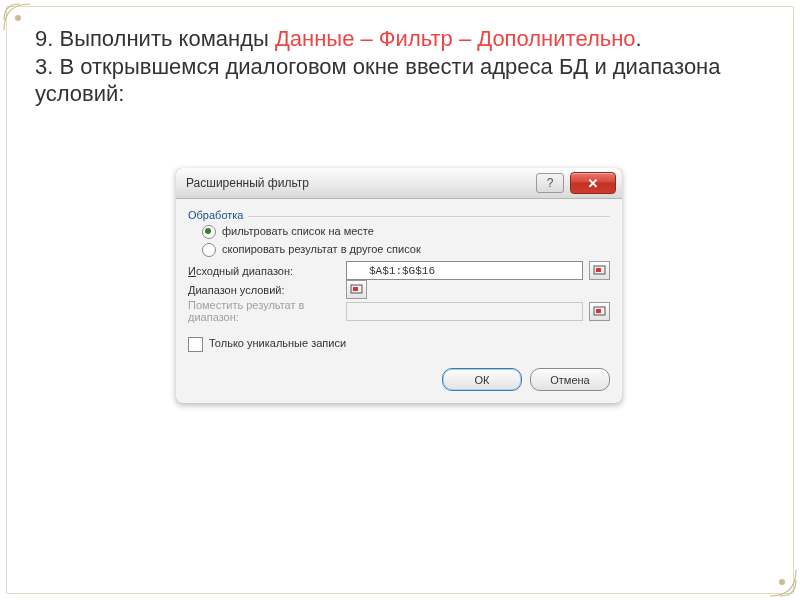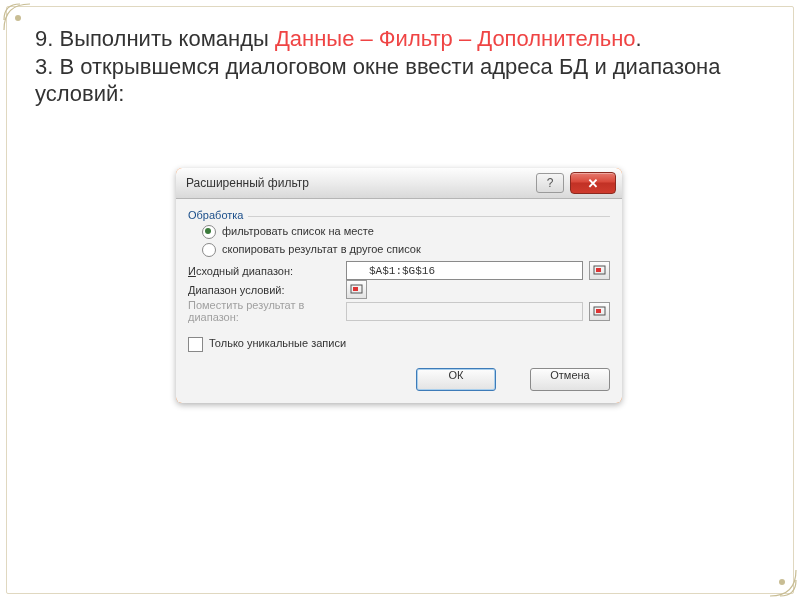--- a/index.html
+++ b/index.html
@@ -191,28 +191,28 @@
   }
   .button-row {
     display: flex;
     justify-content: flex-end;
     gap: 8px;
     margin-top: 16px;
   }
   .btn {
     min-width: 80px;
     height: 23px;
-    border-radius: 3px;
+    border-radius: 10px;
     border: 1px solid #8a8a8a;
     background: linear-gradient(to bottom, #fdfdfd, #e3e3e3);
     font-size: 11px;
     display: flex;
+    align-items: center;
     justify-content: center;
     box-sizing: border-box;
-    margin-left: 26px;
   }
   .btn.default {
     border: 1px solid #3d7bb8;
     box-shadow: 0 0 0 1px #a8ceec inset;
   }
   .cursor-caret {
     display: inline-block;
     width: 1px;
     height: 12px;
     background: #000;

